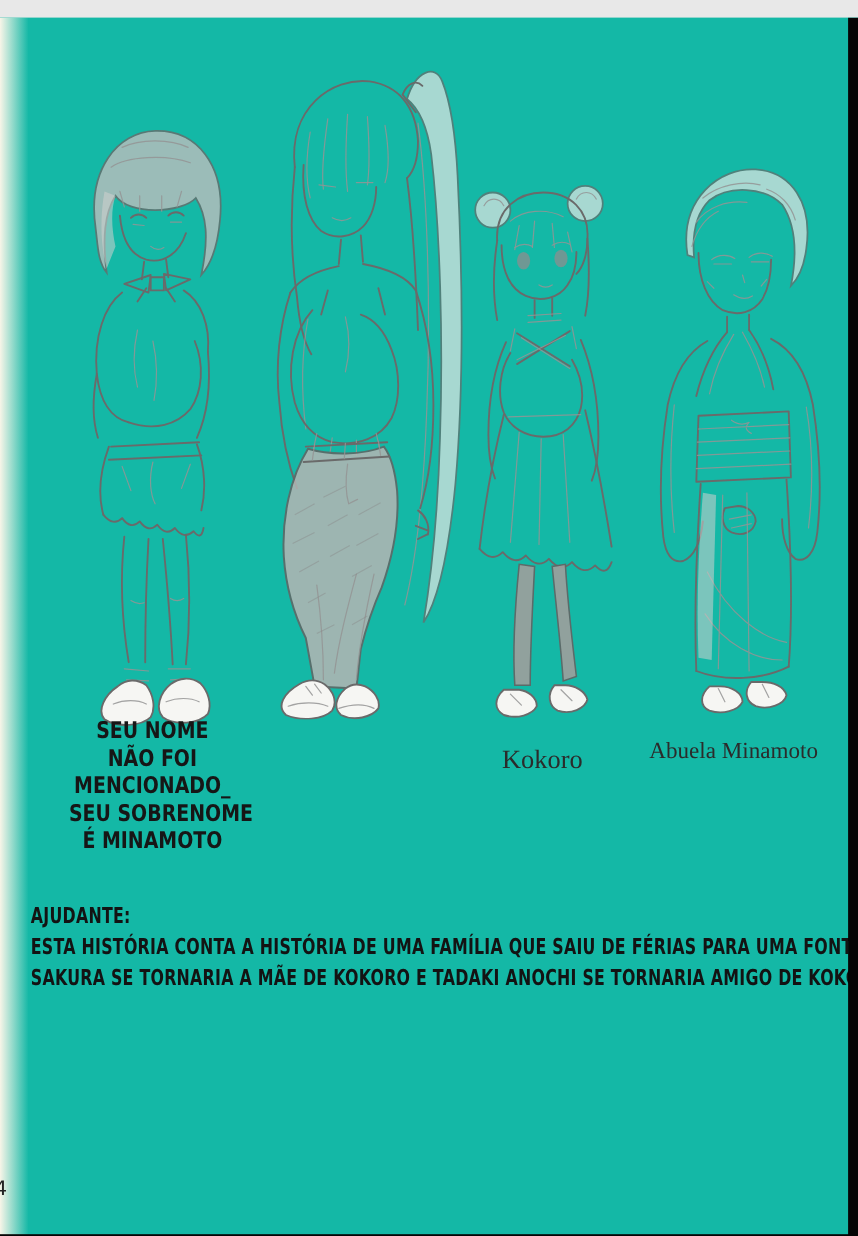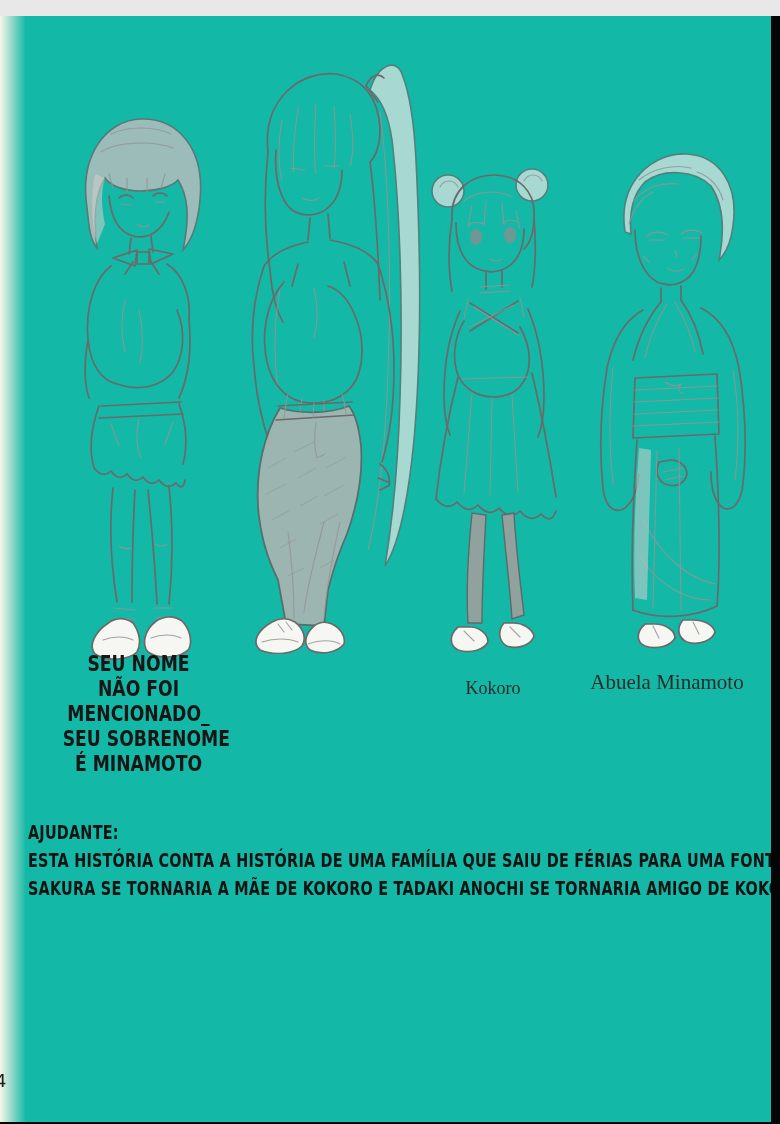--- a/index.html
+++ b/index.html
@@ -29,21 +29,21 @@
     position:absolute;left:46px;top:636px;width:185px;text-align:center;
     font-weight:bold;font-size:21px;line-height:25px;color:#161616;
     transform:scaleX(.82);transform-origin:50% 0;letter-spacing:0;
     white-space:nowrap;
   }
   .name{
     position:absolute;font-family:"Liberation Serif","DejaVu Serif",serif;
     color:#2b2b2b;text-align:center;white-space:nowrap;
   }
   .name.sakura{left:216px;top:660px;width:124px;font-size:26px;}
-  .name.kokoro{left:438px;top:662px;width:110px;font-size:18px;}
+  .name.kokoro{left:438px;top:662px;width:110px;font-size:24px;}
   .name.abuela{left:586px;top:654px;width:162px;font-size:21px;font-family:Liberation Serif, serif;}
 
   .footer{
     position:absolute;left:28px;top:802px;color:#131313;font-weight:bold;
     font-size:20px;line-height:28px;transform:scaleX(.72);transform-origin:0 0;
     white-space:nowrap;letter-spacing:.3px;
   }
   .pagenum{position:absolute;left:-5px;top:1054px;font-size:18px;color:#222;}
 </style>
 </head>

